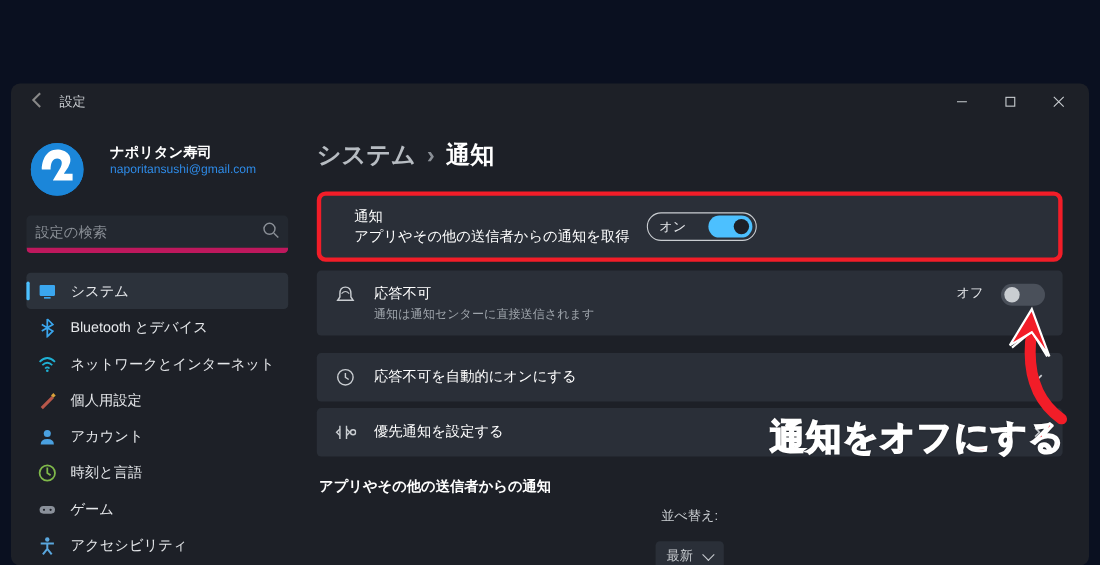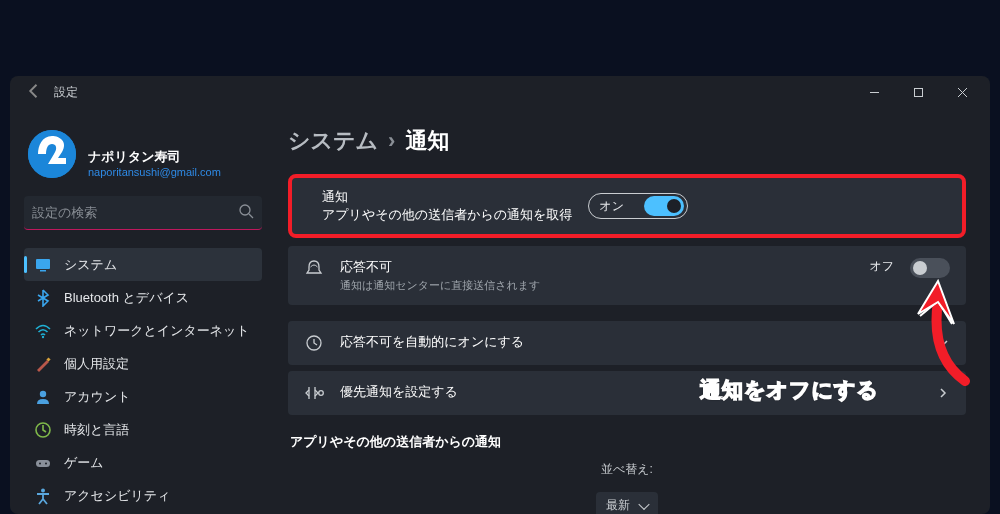--- a/index.html
+++ b/index.html
@@ -20,31 +20,31 @@
     color: #c9cdd1;
   }
   .tb-back { width: 20px; color: #888; }
   .tb-title { font-size: 12px; padding-left: 10px; }
   .tb-spacer { flex: 1; }
   .tb-btn { width: 44px; height: 32px; display:flex; align-items:center; justify-content:center; color:#c9cdd1; }
   .tb-btn svg { width: 11px; height: 11px; }
   .content { flex: 1; display: flex; }
   .sidebar { width: 260px; padding: 14px 8px 0 14px; }
   .user {
-    display:flex; align-items:flex-end; gap: 12px; padding: 8px 4px 18px 4px;
+    display:flex; align-items:flex-start; gap: 24px; padding: 8px 4px 18px 4px;
   }
   .avatar {
     width: 48px; height: 48px; border-radius: 50%;
     background: #1b86d9; position: relative; flex:0 0 48px;
   }
   .avatar svg { position:absolute; inset:0; width:100%; height:100%; }
   .user-name { font-size: 13px; font-weight: 600; }
   .user-email { font-size: 11px; color: #2e8ae6; }
   .search {
-    display:flex; align-items:center; background:#232830; border-bottom:1px solid #be185d;
+    display:flex; align-items:center; background:#232830; border-bottom:5px solid #be185d;
     height: 34px; border-radius: 4px; padding: 0 8px; margin-bottom: 18px;
   }
   .search input {
     flex:1; background:transparent; border:none; outline:none; color:#c9cdd1; font-size: 13px;
   }
   .search input::placeholder{ color:#8a8f96; }
   .search-icon { width:16px; color:#8a8f96; }
   .nav { list-style:none; }
   .nav-item {
     display:flex; align-items:center; gap:12px; height: 33px; padding: 0 10px;
@@ -95,21 +95,21 @@
   .combo {
     background:#2a2f38; border-radius:4px; padding: 5px 28px 5px 10px; position:relative;
   }
   .combo::after{
     content:""; position:absolute; right:10px; top:50%; width:7px; height:7px;
     border-right:1px solid #c9cdd1; border-bottom:1px solid #c9cdd1; transform: translateY(-70%) rotate(45deg);
   }
   
   .anno-text {
     position:absolute; left: 430px; top: 268px;
-    font-size: 21px; font-weight: 800;
+    font-size: 32px; font-weight: 800;
     color:#f21d28; -webkit-text-stroke: 1.5px #fff; text-stroke:1.5px #fff;
     letter-spacing: 1px;
     text-shadow: 0 0 2px #000;
   }
   .anno-arrow {
     position:absolute; left: 640px; top: 168px; width: 80px; height: 110px;
   }
   .anno-arrow svg { width:100%; height:100%; }
 </style>
 </head>

